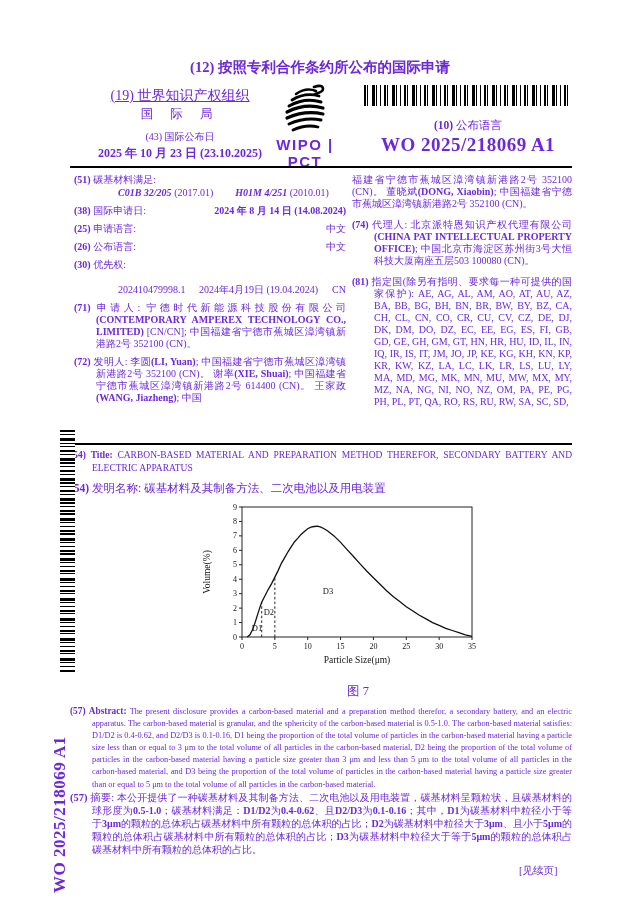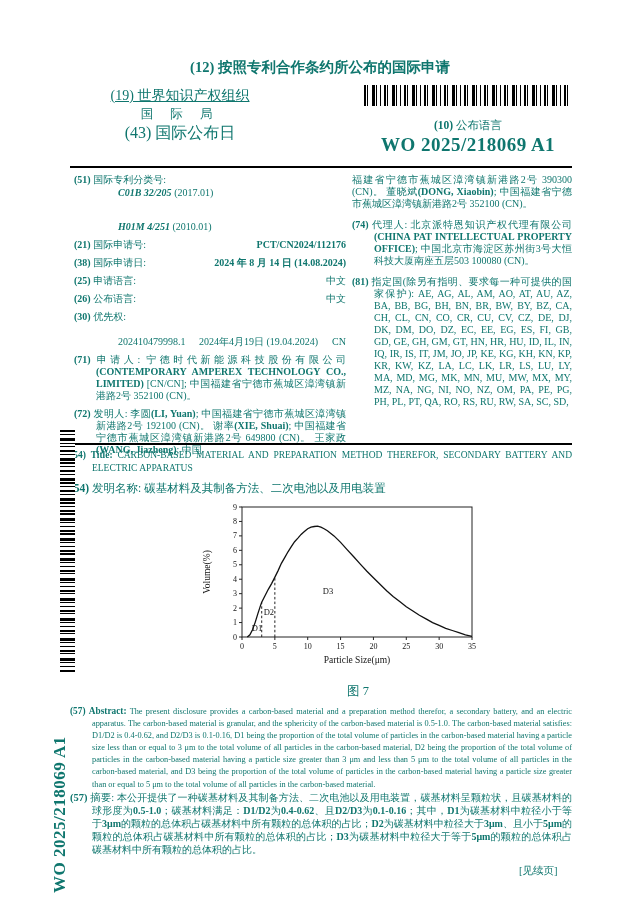--- a/index.html
+++ b/index.html
@@ -1,46 +1,46 @@
 <!DOCTYPE html>
 <html><head>
 <meta charset="utf-8">
 <style>
   html,body{margin:0;padding:0;background:#e8e8e8;}
   .sheet{position:relative;width:640px;height:905px;background:#ffffff;overflow:hidden;
-         font-family:"Liberation Serif","DejaVu Serif",serif;color:#0f766e;}
+         font-family:"Liberation Serif","DejaVu Serif",serif;color:#6d28d9;}
   .b{font-weight:bold;text-align:center;}
   .it{font-style:italic;}
 
   
   .line12{position:absolute;top:58px;left:0;width:100%;text-align:center;font-weight:bold;font-size:14.5px;}
   .hdr-left{position:absolute;left:75px;top:87px;width:210px;text-align:center;}
   .hl1{font-size:14px;text-decoration:underline;}
   .hl2{font-size:12.5px;letter-spacing:7px;margin-top:1px;}
-  .hl3{font-size:16px;}
+  .hl3{font-size:10px;margin-top:7px;}
   .hl4{font-size:12px;font-weight:bold;margin-top:1px;}
   .hdr-logo{position:absolute;left:257px;top:84px;width:96px;text-align:center;}
   .hdr-logo svg{display:block;margin:0 auto;}
   .logo-caption{font-weight:bold;font-size:15px;letter-spacing:1.5px;margin-top:2px;font-family:"Liberation Sans","DejaVu Sans",sans-serif;}
   .hdr-right{position:absolute;left:364px;top:85px;width:208px;text-align:center;}
   .barcode-top{height:21px;width:208px;
     background:repeating-linear-gradient(90deg,#000 0 2px,#fff 2px 3.5px,#000 3.5px 4.5px,#fff 4.5px 8px,#000 8px 11px,#fff 11px 12.5px,#000 12.5px 13.5px,#fff 13.5px 16px,#000 16px 17px,#fff 17px 20px);}
   .pub-no-label{font-size:11.5px;margin-top:12px;}
   .pub-no{font-size:19px;font-weight:bold;margin-top:1px;letter-spacing:.5px;}
 
   .rule1{position:absolute;top:166px;left:70px;width:502px;height:2px;background:#000;}
   .rule2{position:absolute;top:443px;left:70px;width:502px;height:1.5px;background:#000;}
 
   
   .biblio-left{position:absolute;left:74px;top:174px;width:272px;font-size:10px;line-height:12px;text-align:justify;}
   .biblio-right{position:absolute;left:352px;top:174px;width:220px;font-size:10px;line-height:12px;text-align:justify;}
   .field{margin-bottom:6px;padding-left:22px;text-indent:-22px;}
   .biblio-right .field{margin-bottom:9px;}
   .kv{display:flex;justify-content:space-between;margin-bottom:6px;}
-  .ipc{display:flex;gap:22px;padding-left:22px;text-indent:0;margin-top:1px;flex-direction:column;}
+  .ipc{display:flex;gap:22px;padding-left:22px;text-indent:0;margin-top:1px;}
   .prio{display:flex;padding-left:22px;text-indent:0;margin-top:13px;}
   .prio .ml{margin-left:auto;}
   .prio .ml2{margin-left:14px;}
   .cont{margin-bottom:9px;}
 
   
   .content{position:absolute;left:70px;top:449px;width:502px;}
   .title-en{font-size:9.5px;line-height:12.5px;text-align:justify;padding-left:22px;text-indent:-22px;}
   .title-zh{font-size:11.5px;margin-top:7px;padding-left:22px;text-indent:-22px;}
   .chart-wrap{width:300px;margin:3px 0 2px 128px;}
@@ -62,46 +62,58 @@
 <body>
 
 <div class="sheet">
 
   <div class="line12">(12) 按照专利合作条约所公布的国际申请</div>
 
   <div class="hdr-left">
     <div class="hl1">(19) 世界知识产权组织</div>
     <div class="hl2">国 际 局</div>
     <div class="hl3">(43) 国际公布日</div>
-  </div>
-
+    <div class="hl4">2025 年 10 月 23 日 (23.10.2025)</div>
+  </div>
+
+  <div class="hdr-logo">
+    <svg width="62" height="50" viewBox="0 0 62 50">
+      <g fill="none" stroke="#000" stroke-linecap="round">
+        <path d="M40 3 q9 -3 9 2 q0 3 -8 5" stroke-width="2.6"></path>
+        <path d="M22 10 q10 -7 20 -3" stroke-width="2.6"></path>
+        <path d="M18 16 q13 -8 27 -4" stroke-width="2.8"></path>
+        <path d="M15 22 q16 -9 32 -4" stroke-width="3"></path>
+        <path d="M13 28 q18 -9 36 -4" stroke-width="3.2"></path>
+        <path d="M13 34 q18 -8 36 -4" stroke-width="3.2"></path>
+        <path d="M15 40 q16 -7 32 -4" stroke-width="3"></path>
+        <path d="M19 46 q13 -6 25 -3" stroke-width="2.8"></path>
+      </g>
+    </svg>
+    <div class="logo-caption">WIPO | PCT</div>
+  </div>
 
   <div class="hdr-right">
     <div class="barcode-top"></div>
     <div class="pub-no-label">
       <span class="b">(10)</span>
       <span>公布语言</span>
     </div>
     <div class="pub-no">WO 2025/218069 A1</div>
   </div>
 
   <div class="rule1"></div>
 
   <div class="biblio-left">
     <div class="field">
       <span class="b">(51)</span>
-      <span>国际专利分类号:</span>
+      <span>碳基材料满足:</span>
       <div class="ipc">
         <span><span class="b it">C01B 32/205</span> <span>(2017.01)</span></span>
         <span><span class="b it">H01M 4/251</span> <span>(2010.01)</span></span>
       </div>
-    </div>
-    <div class="kv">
-      <span><span class="b">(21)</span> <span>国际申请号:</span></span>
-      <span class="b">PCT/CN2024/112176</span>
     </div>
     <div class="kv">
       <span><span class="b">(38)</span> <span>国际申请日:</span></span>
       <span class="b">2024 年 8 月 14 日 (14.08.2024)</span>
     </div>
     <div class="kv">
       <span><span class="b">(25)</span> <span>申请语言:</span></span>
       <span>中文</span>
     </div>
     <div class="kv">
@@ -116,26 +128,26 @@
         <span class="ml">2024年4月19日 (19.04.2024)</span>
         <span class="ml2">CN</span>
       </div>
     </div>
     <div class="field">
       <span class="b">(71)</span>
       <span><span>申请人: 宁德时代新能源科技股份有限公司 </span><span class="b">(CONTEMPORARY AMPEREX TECHNOLOGY CO., LIMITED)</span><span> [CN/CN]; 中国福建省宁德市蕉城区漳湾镇新港路2号 352100 (CN)。</span></span>
     </div>
     <div class="field">
       <span class="b">(72)</span>
-      <span><span>发明人: 李圆</span><span class="b">(LI, Yuan)</span><span>; 中国福建省宁德市蕉城区漳湾镇新港路2号 192100 (CN)。 谢率</span><span class="b">(XIE, Shuai)</span><span>; 中国福建省宁德市蕉城区漳湾镇新港路2号 649800 (CN)。 王家政</span><span class="b">(WANG, Jiazheng)</span><span>; 中国</span></span>
+      <span><span>发明人: 李圆</span><span class="b">(LI, Yuan)</span><span>; 中国福建省宁德市蕉城区漳湾镇新港路2号 352100 (CN)。 谢率</span><span class="b">(XIE, Shuai)</span><span>; 中国福建省宁德市蕉城区漳湾镇新港路2号 614400 (CN)。 王家政</span><span class="b">(WANG, Jiazheng)</span><span>; 中国</span></span>
     </div>
   </div>
 
   <div class="biblio-right">
-    <div class="cont"><span>福建省宁德市蕉城区漳湾镇新港路2号 390300 (CN)。 董晓斌</span><span class="b">(DONG, Xiaobin)</span><span>; 中国福建省宁德市蕉城区漳湾镇新港路2号 352100 (CN)。</span></div>
+    <div class="cont"><span>福建省宁德市蕉城区漳湾镇新港路2号 352100 (CN)。 董晓斌</span><span class="b">(DONG, Xiaobin)</span><span>; 中国福建省宁德市蕉城区漳湾镇新港路2号 352100 (CN)。</span></div>
     <div class="field">
       <span class="b">(74)</span>
       <span><span>代理人: 北京派特恩知识产权代理有限公司 </span><span class="b">(CHINA PAT INTELLECTUAL PROPERTY OFFICE)</span><span>; 中国北京市海淀区苏州街3号大恒科技大厦南座五层503 100080 (CN)。</span></span>
     </div>
     <div class="field">
       <span class="b">(81)</span>
       <span><span>指定国(除另有指明、要求每一种可提供的国家保护): </span><span>AE, AG, AL, AM, AO, AT, AU, AZ, BA, BB, BG, BH, BN, BR, BW, BY, BZ, CA, CH, CL, CN, CO, CR, CU, CV, CZ, DE, DJ, DK, DM, DO, DZ, EC, EE, EG, ES, FI, GB, GD, GE, GH, GM, GT, HN, HR, HU, ID, IL, IN, IQ, IR, IS, IT, JM, JO, JP, KE, KG, KH, KN, KP, KR, KW, KZ, LA, LC, LK, LR, LS, LU, LY, MA, MD, MG, MK, MN, MU, MW, MX, MY, MZ, NA, NG, NI, NO, NZ, OM, PA, PE, PG, PH, PL, PT, QA, RO, RS, RU, RW, SA, SC, SD,</span></span>
     </div>
   </div>
 

